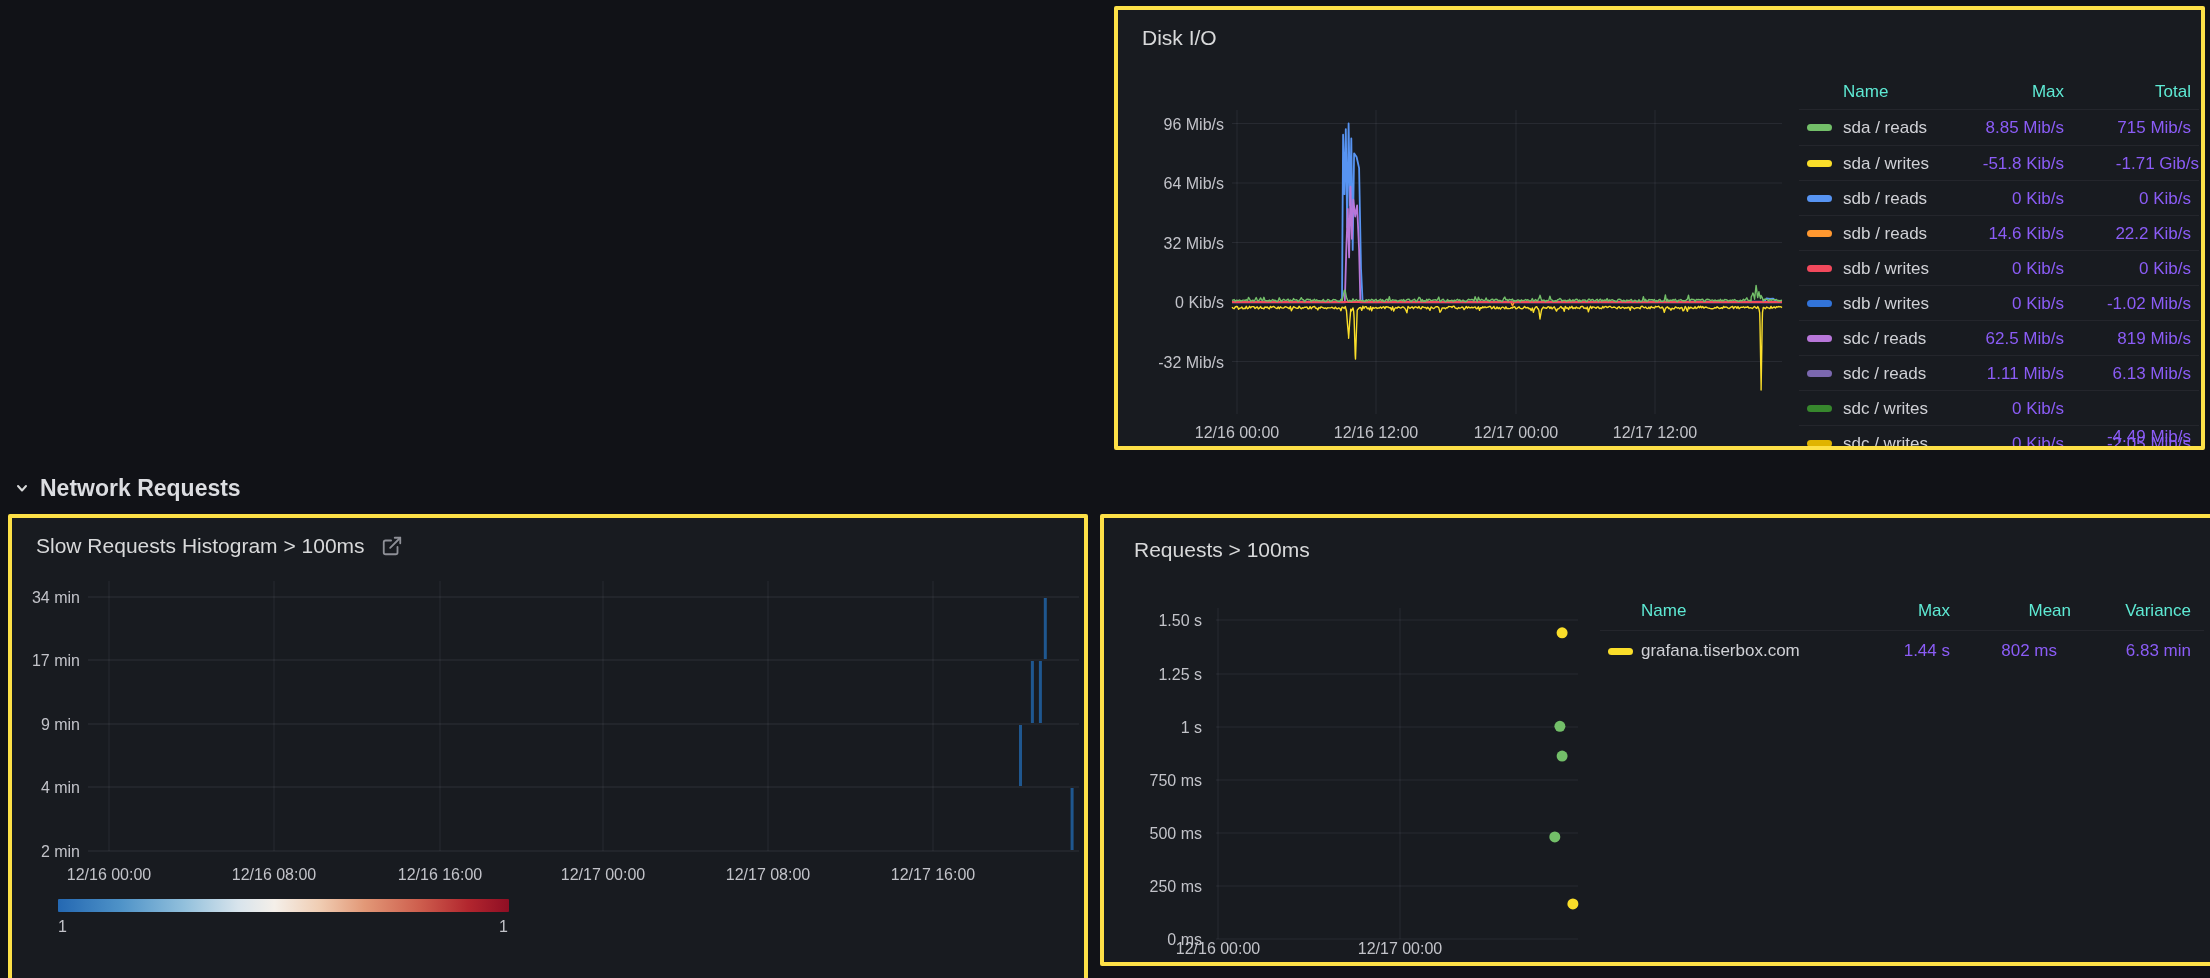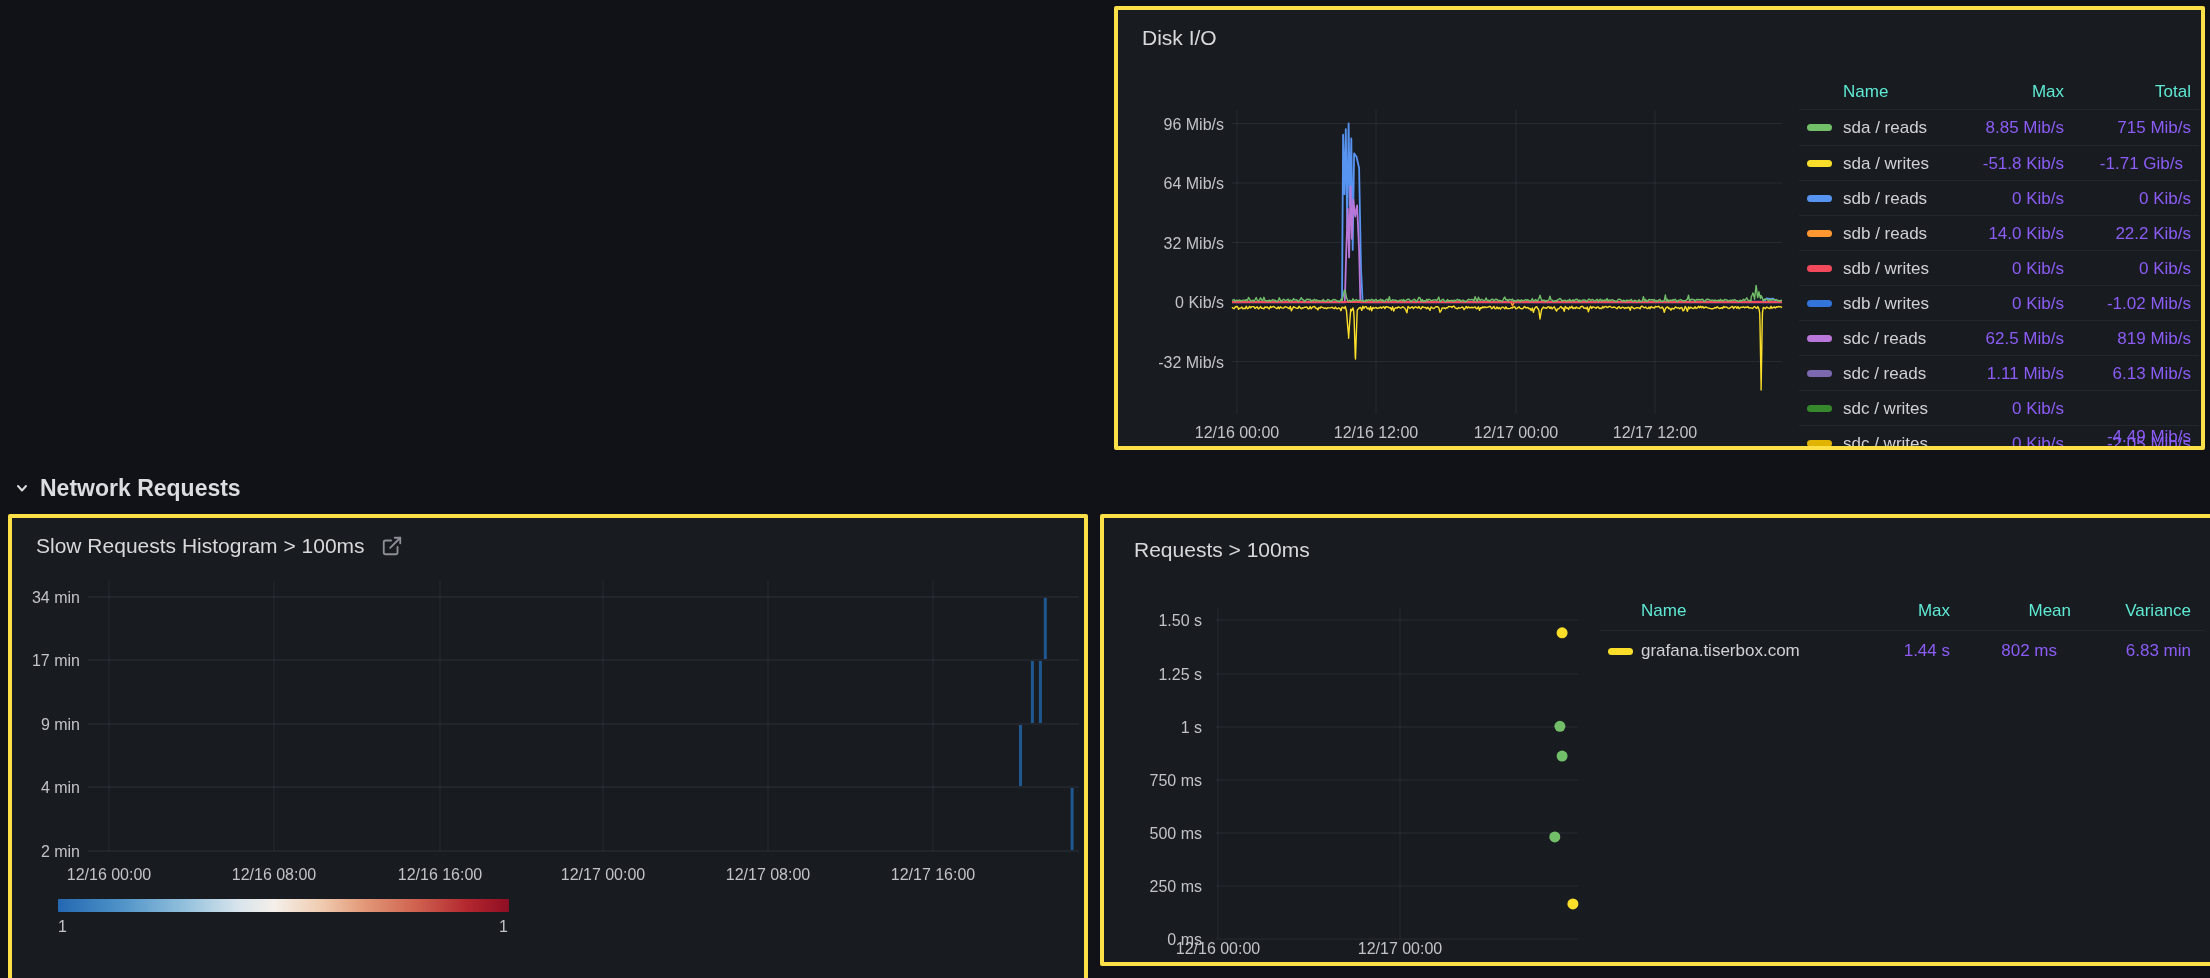--- a/index.html
+++ b/index.html
@@ -87,32 +87,32 @@
         <div class="lg-row" style="height: 35px; line-height: 35px;">
           <span class="lg-swatch" style="left: 8px; background: rgb(115, 191, 105);"></span>
           <span class="lg-cell lg-name" style="left: 44px;">sda / reads</span>
           <span class="lg-cell lg-num" style="right: 135px;">8.85 Mib/s</span>
           <span class="lg-cell lg-num" style="right: 8px;">715 Mib/s</span>
         </div>
         <div class="lg-row" style="height: 35px; line-height: 35px;">
           <span class="lg-swatch" style="left: 8px; background: rgb(250, 222, 42);"></span>
           <span class="lg-cell lg-name" style="left: 44px;">sda / writes</span>
           <span class="lg-cell lg-num" style="right: 135px;">-51.8 Kib/s</span>
-          <span class="lg-cell lg-num" style="right: 16px; margin-left: 44px;">-1.71 Gib/s</span>
+          <span class="lg-cell lg-num" style="right: 0; margin-left: 44px;">-1.71 Gib/s</span>
         </div>
         <div class="lg-row" style="height: 35px; line-height: 35px;">
           <span class="lg-swatch" style="left: 8px; background: rgb(87, 148, 242);"></span>
           <span class="lg-cell lg-name" style="left: 44px;">sdb / reads</span>
           <span class="lg-cell lg-num" style="right: 135px;">0 Kib/s</span>
           <span class="lg-cell lg-num" style="right: 8px;">0 Kib/s</span>
         </div>
         <div class="lg-row" style="height: 35px; line-height: 35px;">
           <span class="lg-swatch" style="left: 8px; background: rgb(255, 152, 48);"></span>
           <span class="lg-cell lg-name" style="left: 44px;">sdb / reads</span>
-          <span class="lg-cell lg-num" style="right: 135px;">14.0 Kib/s</span>
+          <span class="lg-cell lg-num" style="right: 135px;">14.6 Kib/s</span>
           <span class="lg-cell lg-num" style="right: 8px;">22.2 Kib/s</span>
         </div>
         <div class="lg-row" style="height: 35px; line-height: 35px;">
           <span class="lg-swatch" style="left: 8px; background: rgb(242, 73, 92);"></span>
           <span class="lg-cell lg-name" style="left: 44px;">sdb / writes</span>
           <span class="lg-cell lg-num" style="right: 135px;">0 Kib/s</span>
           <span class="lg-cell lg-num" style="right: 8px;">0 Kib/s</span>
         </div>
         <div class="lg-row" style="height: 35px; line-height: 35px;">
           <span class="lg-swatch" style="left: 8px; background: rgb(50, 116, 217);"></span>

